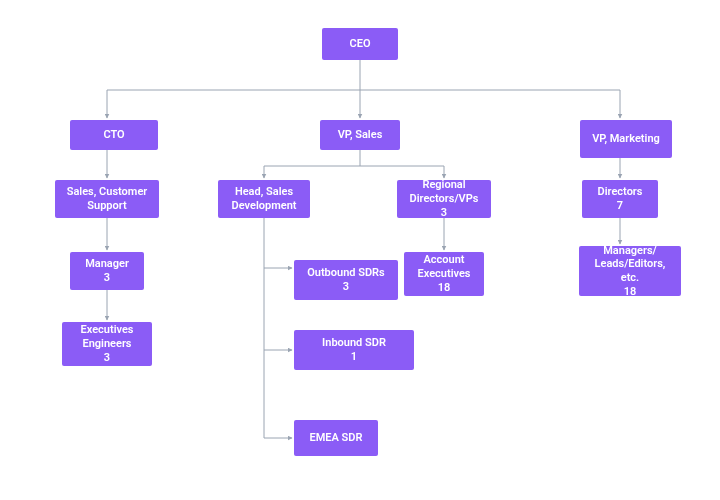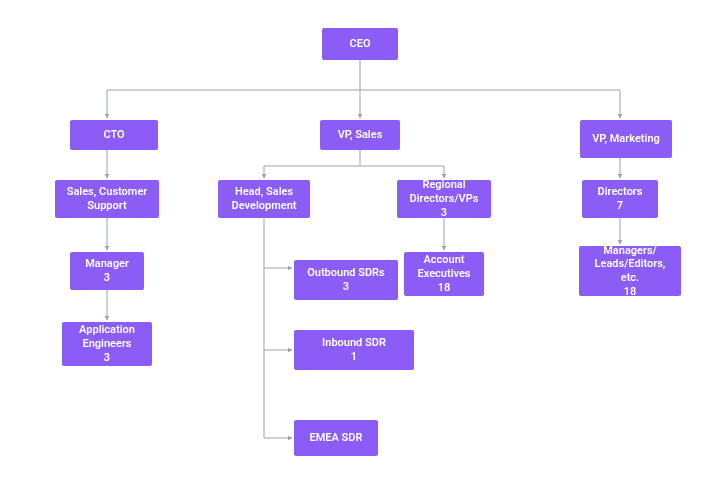--- a/index.html
+++ b/index.html
@@ -86,21 +86,21 @@
   <span>Sales, Customer Support</span>
 </div>
 <div class="node" style="left:70px;top:252px;width:74px;height:38px">
   <span>
     <span>Manager</span><br>
     <span>3</span>
   </span>
 </div>
 <div class="node" style="left:62px;top:322px;width:90px;height:44px">
   <span>
-    <span>Application Engineers</span><br>
+    <span>Executives Engineers</span><br>
     <span>3</span>
   </span>
 </div>
 
 <div class="node" style="left:218px;top:180px;width:92px;height:38px">
   <span>Head, Sales Development</span>
 </div>
 <div class="node" style="left:397px;top:180px;width:94px;height:38px">
   <span>
     <span>Regional Directors/VPs</span><br>

